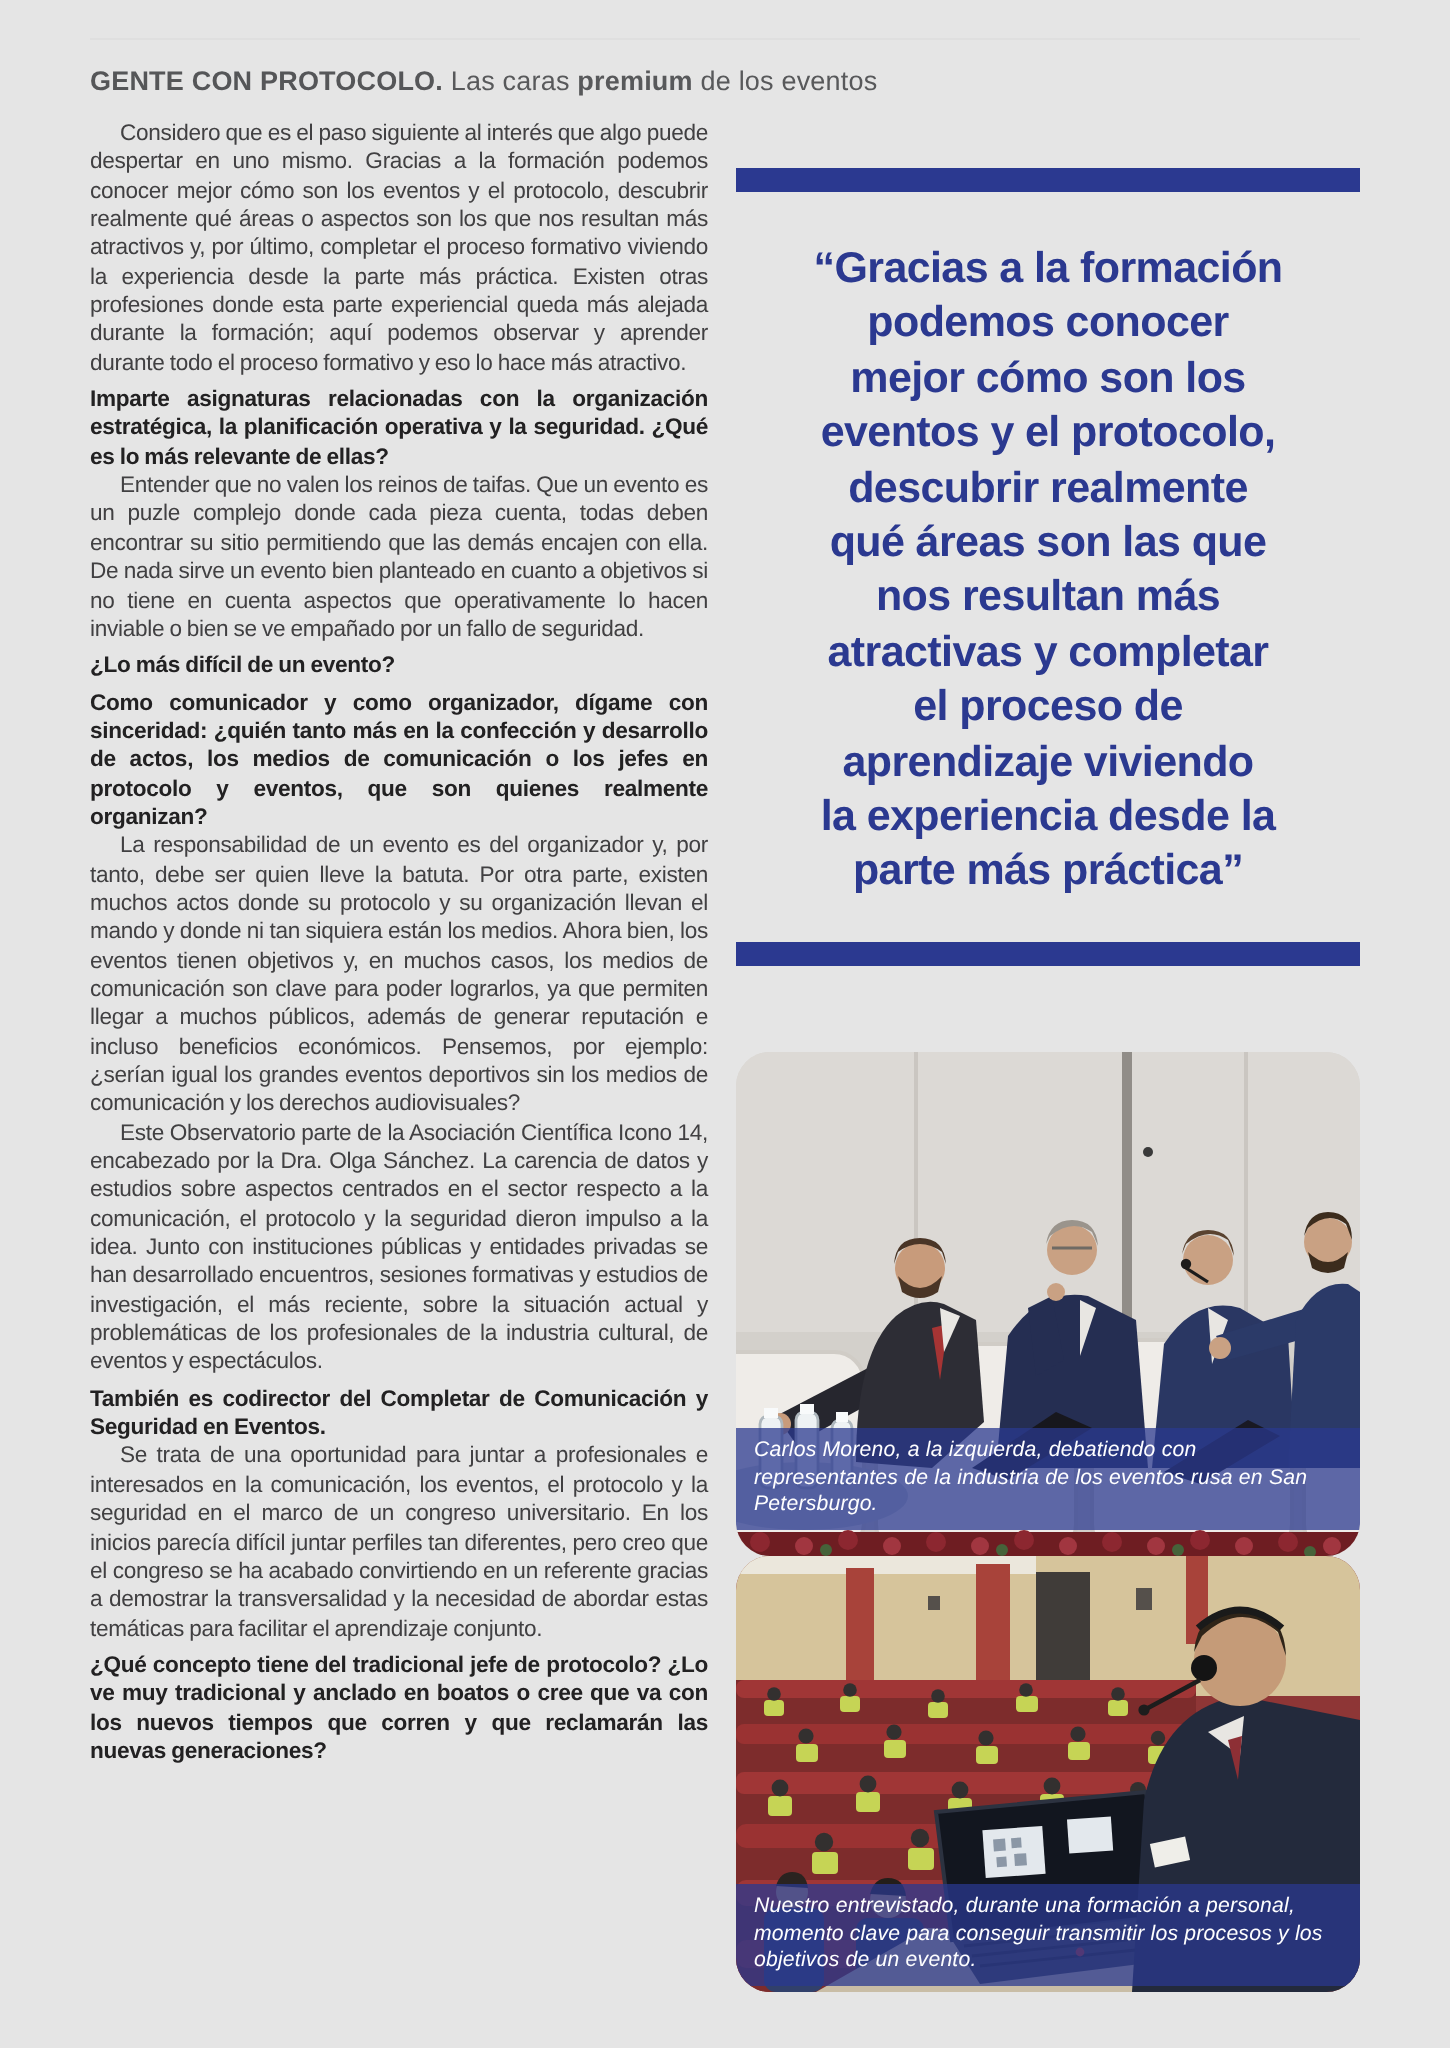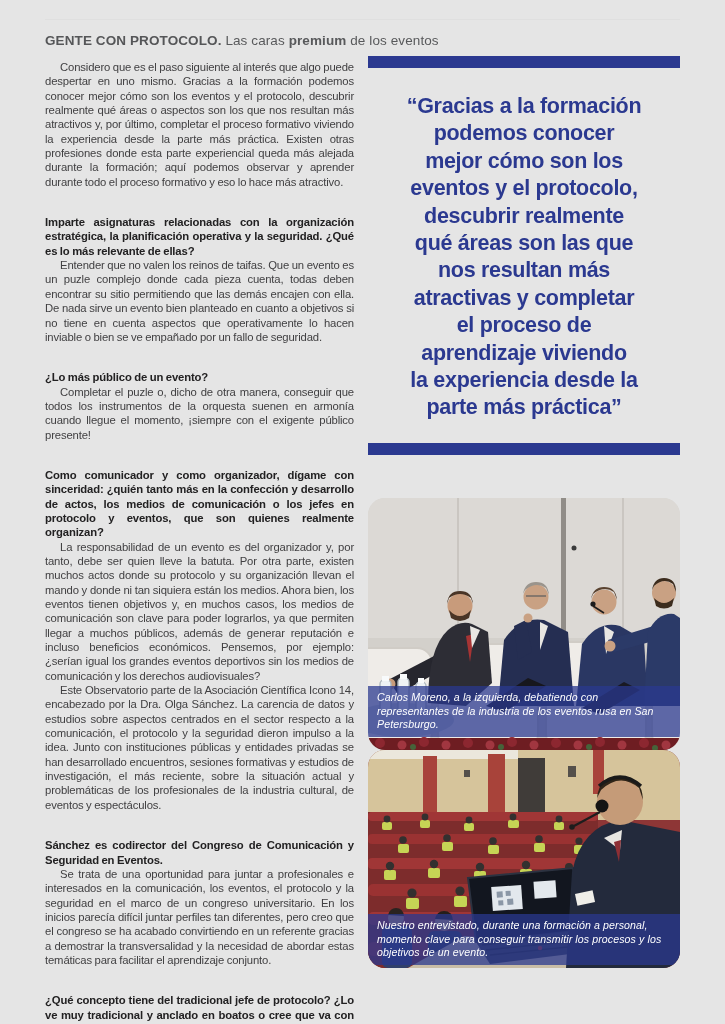--- a/index.html
+++ b/index.html
@@ -12,23 +12,23 @@
   .header .kicker { font-weight:bold; color:#555658; }
   .header .em { font-weight:bold; }
 
   .leftcol {
     position:absolute; left:45px; top:60px; width:309px;
     color:#414042; font-size:11.3px; line-height:14.35px;
     text-align:justify; letter-spacing:-0.15px; word-spacing:-0.4px;
   }
   .leftcol p { margin:0; }
   .leftcol p.a { text-indent:15px; }
-  .leftcol p.q { font-weight:bold; color:#222122; margin-top:26px; }
-
-  .rightcol { position:absolute; left:368px; top:48px; width:312px; height:930px; }
+  .leftcol p.q { font-weight:bold; color:#222122; margin-top:4px; }
+
+  .rightcol { position:absolute; left:368px; top:76px; width:312px; height:930px; }
   .bar { position:absolute; left:0; width:100%; height:12px; background:#2b3990; }
   .bar.top { top:8px; }
   .bar.bottom { top:395px; }
   .pullquote {
     position:absolute; top:45px; left:-6px; right:-6px; text-align:center;
     font-weight:bold; color:#2b3990; font-size:21.5px; line-height:27.4px;
     white-space:pre-line; letter-spacing:-0.3px;
   }
   .photo { position:absolute; left:0; width:312px; overflow:hidden; background:#d9d6d2;border-radius:17px; }
   .photo.p1 { top:450px; height:252px; }
@@ -54,26 +54,25 @@
     <span class="kicker">GENTE CON PROTOCOLO.</span>
     <span>Las caras</span>
     <span class="em">premium</span>
     <span>de los eventos</span>
   </div>
 
   <div class="leftcol">
     <p class="a">Considero que es el paso siguiente al interés que algo puede despertar en uno mismo. Gracias a la formación podemos conocer mejor cómo son los eventos y el protocolo, descubrir realmente qué áreas o aspectos son los que nos resultan más atractivos y, por último, completar el proceso formativo viviendo la experiencia desde la parte más práctica. Existen otras profesiones donde esta parte experiencial queda más alejada durante la formación; aquí podemos observar y aprender durante todo el proceso formativo y eso lo hace más atractivo.</p>
     <p class="q">Imparte asignaturas relacionadas con la organización estratégica, la planificación operativa y la seguridad. ¿Qué es lo más relevante de ellas?</p>
     <p class="a">Entender que no valen los reinos de taifas. Que un evento es un puzle complejo donde cada pieza cuenta, todas deben encontrar su sitio permitiendo que las demás encajen con ella. De nada sirve un evento bien planteado en cuanto a objetivos si no tiene en cuenta aspectos que operativamente lo hacen inviable o bien se ve empañado por un fallo de seguridad.</p>
-    <p class="q">¿Lo más público de un evento?</p>
-    <p class="a">Completar el puzle o, dicho de otra manera, conseguir que todos los instrumentos de la orquesta suenen en armonía cuando llegue el momento, ¡siempre con el exigente público presente!</p>
+    <p class="q">¿Lo más difícil de un evento?</p>
     <p class="q">Como comunicador y como organizador, dígame con sinceridad: ¿quién tanto más en la confección y desarrollo de actos, los medios de comunicación o los jefes en protocolo y eventos, que son quienes realmente organizan?</p>
     <p class="a">La responsabilidad de un evento es del organizador y, por tanto, debe ser quien lleve la batuta. Por otra parte, existen muchos actos donde su protocolo y su organización llevan el mando y donde ni tan siquiera están los medios. Ahora bien, los eventos tienen objetivos y, en muchos casos, los medios de comunicación son clave para poder lograrlos, ya que permiten llegar a muchos públicos, además de generar reputación e incluso beneficios económicos. Pensemos, por ejemplo: ¿serían igual los grandes eventos deportivos sin los medios de comunicación y los derechos audiovisuales?</p>
     <p class="a">Este Observatorio parte de la Asociación Científica Icono 14, encabezado por la Dra. Olga Sánchez. La carencia de datos y estudios sobre aspectos centrados en el sector respecto a la comunicación, el protocolo y la seguridad dieron impulso a la idea. Junto con instituciones públicas y entidades privadas se han desarrollado encuentros, sesiones formativas y estudios de investigación, el más reciente, sobre la situación actual y problemáticas de los profesionales de la industria cultural, de eventos y espectáculos.</p>
-    <p class="q">Sánchez es codirector del Congreso de Comunicación y Seguridad en Eventos.</p>
+    <p class="q">También es codirector del Completar de Comunicación y Seguridad en Eventos.</p>
     <p class="a">Se trata de una oportunidad para juntar a profesionales e interesados en la comunicación, los eventos, el protocolo y la seguridad en el marco de un congreso universitario. En los inicios parecía difícil juntar perfiles tan diferentes, pero creo que el congreso se ha acabado convirtiendo en un referente gracias a demostrar la transversalidad y la necesidad de abordar estas temáticas para facilitar el aprendizaje conjunto.</p>
     <p class="q">¿Qué concepto tiene del tradicional jefe de protocolo? ¿Lo ve muy tradicional y anclado en boatos o cree que va con los nuevos tiempos que corren y que reclamarán las nuevas generaciones?</p>
 
   </div>
 
   <div class="rightcol">
     <div class="bar top"></div>
 
     <div class="pullquote">“Gracias a la formación
 podemos conocer

